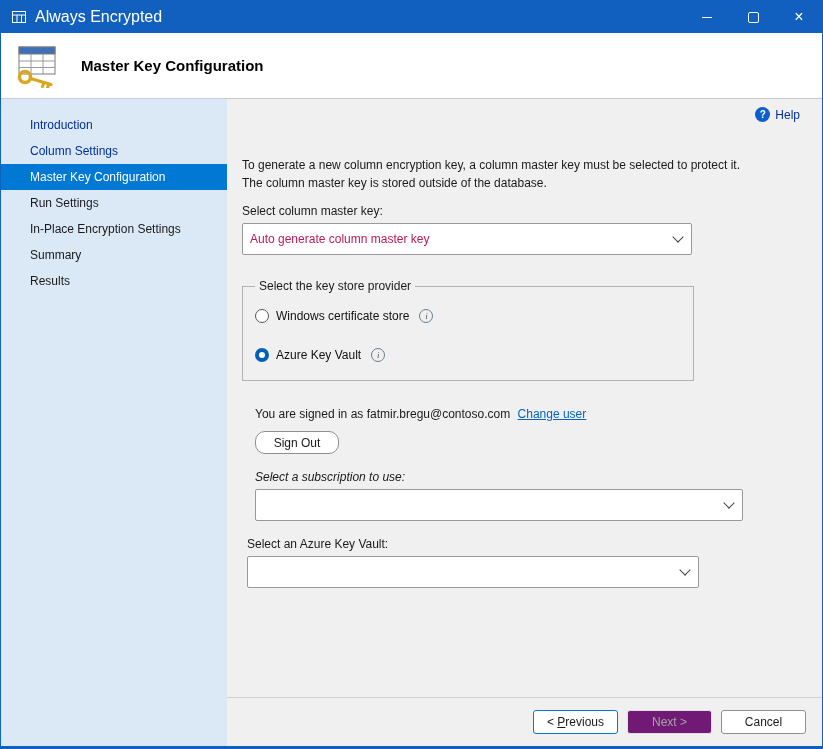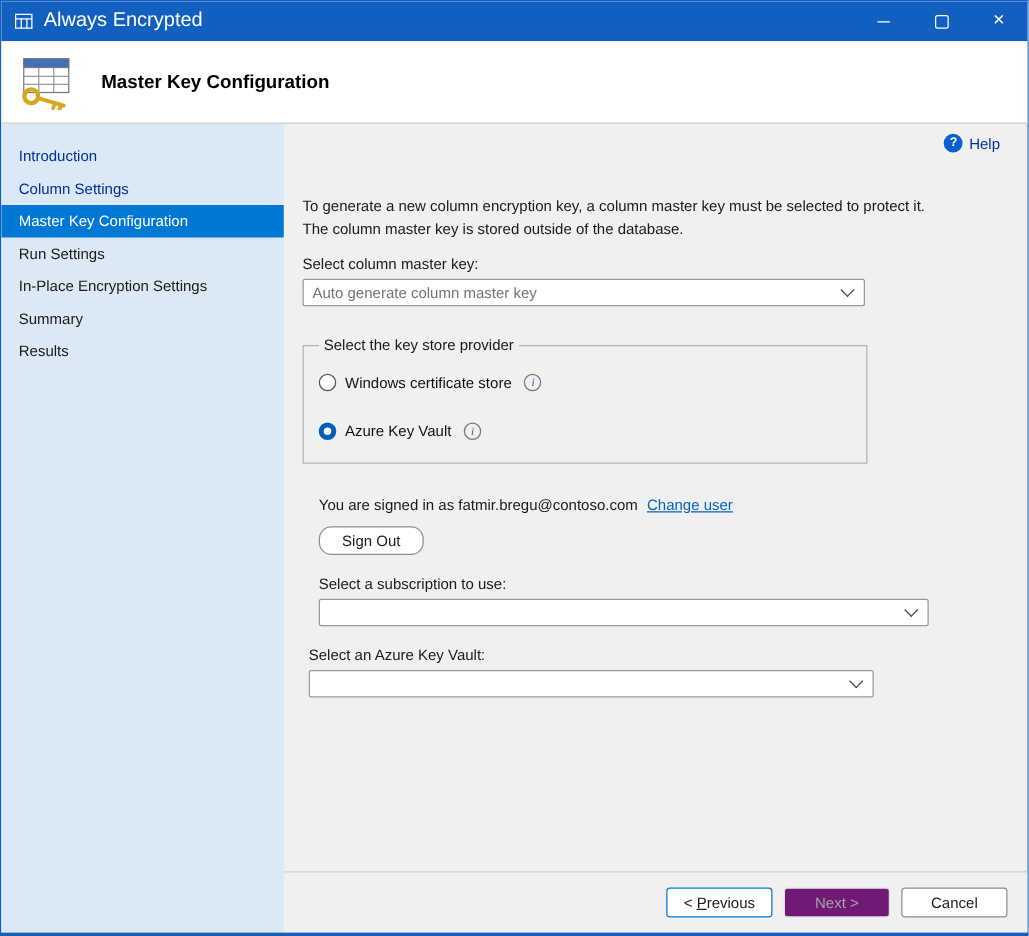--- a/index.html
+++ b/index.html
@@ -24,46 +24,46 @@
   .min-glyph{width:10px;height:1px;background:#fff;display:block;}
   .max-glyph{width:9px;height:9px;border:1px solid #fff;border-radius:2px;display:block;}
   .close-btn{font-size:16px;line-height:1;}
   
   .header{flex:0 0 65px;height:65px;background:#fff;display:flex;align-items:center;border-bottom:1px solid #c9c9c9;}
   .header-icon{margin:0 22px 0 12px;display:flex;}
   .page-title{font-size:15px;font-weight:bold;margin:0;color:#000;}
   
   .content{flex:1;display:flex;min-height:0;}
   .sidebar{flex:0 0 226px;width:226px;background:var(--c-sidebar-bg,#dbe8f6);padding-top:13px;box-sizing:border-box;}
-  .nav-item{font-size:12px;padding:6px 14px;cursor:pointer;color:#1a1a1a;}
+  .nav-item{font-size:12px;padding:6px 29px;cursor:pointer;color:#1a1a1a;}
   .nav-item[data-state="completed"]{color:var(--c-nav-done,#00309c);}
   .nav-item[data-state="current"]{background:var(--c-accent,#0078d4);color:#fff;}
   .right{flex:1;display:flex;flex-direction:column;min-width:0;}
   .main{flex:1;position:relative;padding:10px 16px 0 15px;box-sizing:border-box;}
   
   .help{position:absolute;top:8px;right:22px;display:flex;align-items:center;gap:5px;font-size:12px;color:var(--c-nav-done,#00309c);cursor:pointer;}
   .help-icon{width:15px;height:15px;border-radius:50%;background:#0b5fd0;color:#fff;font-size:10px;font-weight:bold;display:flex;align-items:center;justify-content:center;}
   
   .intro{margin:47px 0 0;font-size:12px;width:514px;line-height:1.5;color:#1a1a1a;}
   .label{font-size:12px;margin-top:12px;color:#1a1a1a;}
-  .combo{margin-top:5px;height:22px;background:#fff;border:1px solid #999;border-radius:2px;display:flex;align-items:center;justify-content:space-between;font-size:12px;padding:0 9px 0 7px;box-sizing:border-box;cursor:pointer;color:#737373;}
+  .combo{margin-top:5px;height:32px;background:#fff;border:1px solid #999;border-radius:2px;display:flex;align-items:center;justify-content:space-between;font-size:12px;padding:0 9px 0 7px;box-sizing:border-box;cursor:pointer;color:#be185d;}
   .w450{width:450px;}.w488{width:488px;}.w452{width:452px;}
   .chev{width:7px;height:7px;border-right:1.4px solid #444;border-bottom:1.4px solid #444;transform:rotate(45deg);margin-top:-4px;flex:0 0 7px;}
   .provider-group{margin:24px 0 0;width:452px;border:1px solid #b3b3b3;padding:12px 10px 18px 9px;box-sizing:border-box;min-inline-size:0;background:#f0f0f0;}
   .provider-group legend{font-size:12px;padding:0 4px;margin-left:3px;color:#1a1a1a;}
   .radio-row{display:flex;align-items:center;gap:7px;font-size:12px;cursor:pointer;margin:4px 0 0 3px;color:#111;}
   .radio-row + .radio-row{margin-top:25px;}
   .radio{width:14px;height:14px;border-radius:50%;background:#fff;border:1px solid #555;box-sizing:border-box;flex:0 0 14px;}
   .radio[data-on="true"]{border:4px solid var(--c-radio-on,#005fb8);}
   .info-icon{width:14px;height:14px;border-radius:50%;border:1px solid #6b7c8f;color:#44576b;font-size:9px;font-style:italic;font-family:"Liberation Serif","DejaVu Serif",serif;display:flex;align-items:center;justify-content:center;margin-left:3px;box-sizing:border-box;cursor:pointer;}
   .signin{margin:26px 0 0 13px;font-size:12px;color:#1a1a1a;}
   .link{color:var(--c-link,#0563c1);text-decoration:underline;cursor:pointer;margin-left:4px;}
   .btn{font-family:inherit;font-size:12px;background:#fff;border:1px solid #8f8f8f;border-radius:3px;height:24px;cursor:pointer;color:#1a1a1a;}
   .signout{margin:10px 0 0 13px;width:84px;height:23px;border-radius:10px;}
-  .indent1{margin-left:13px;}
+  .indent1{margin-left:13px;font-style:italic;}
   .indent2{margin-left:5px;}
   .mt16{margin-top:16px;}
   
   .footer{flex:0 0 48px;border-top:1px solid #cfcfcf;display:flex;align-items:center;justify-content:flex-end;gap:9px;padding-right:16px;background:#f0f0f0;}
   .footer .btn{width:85px;}
   .primary-outline{border:1px solid var(--c-accent,#0078d4);}
   .u{text-decoration:underline;}
   .btn:disabled{background:#701a75;border-color:#e0e0e0;color:#a3a3a3;cursor:default;}
 </style>
 </head>

